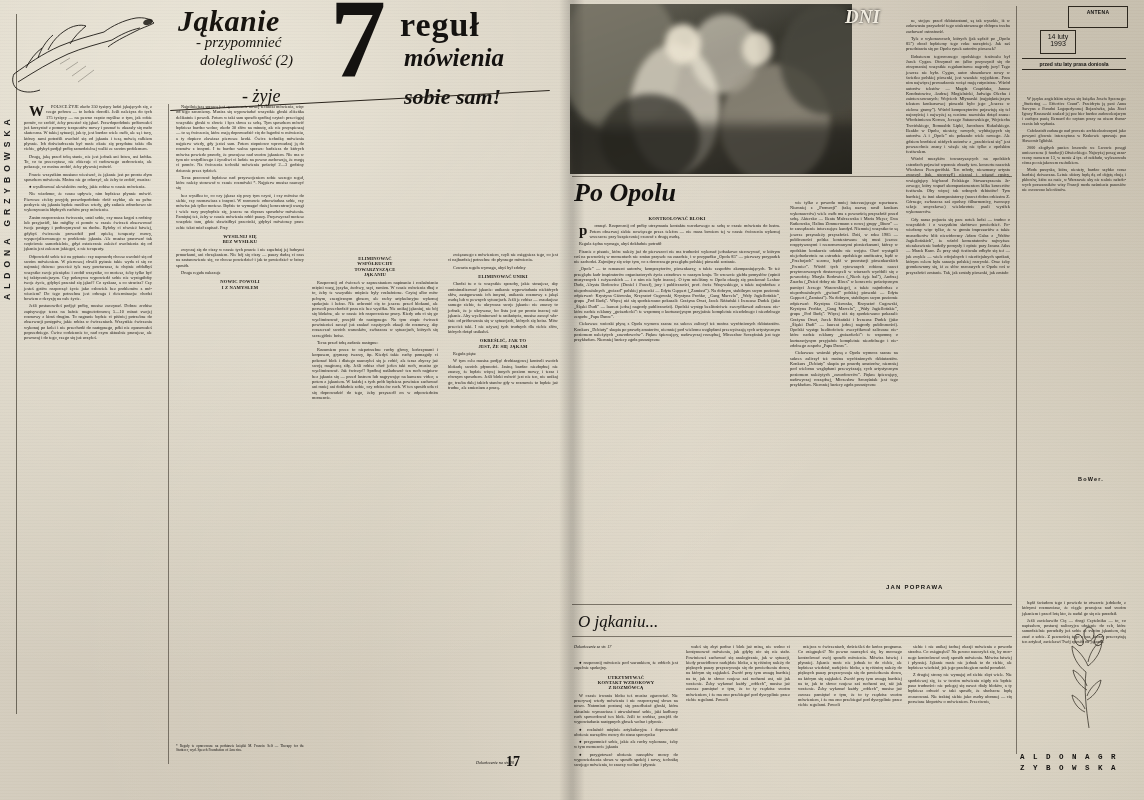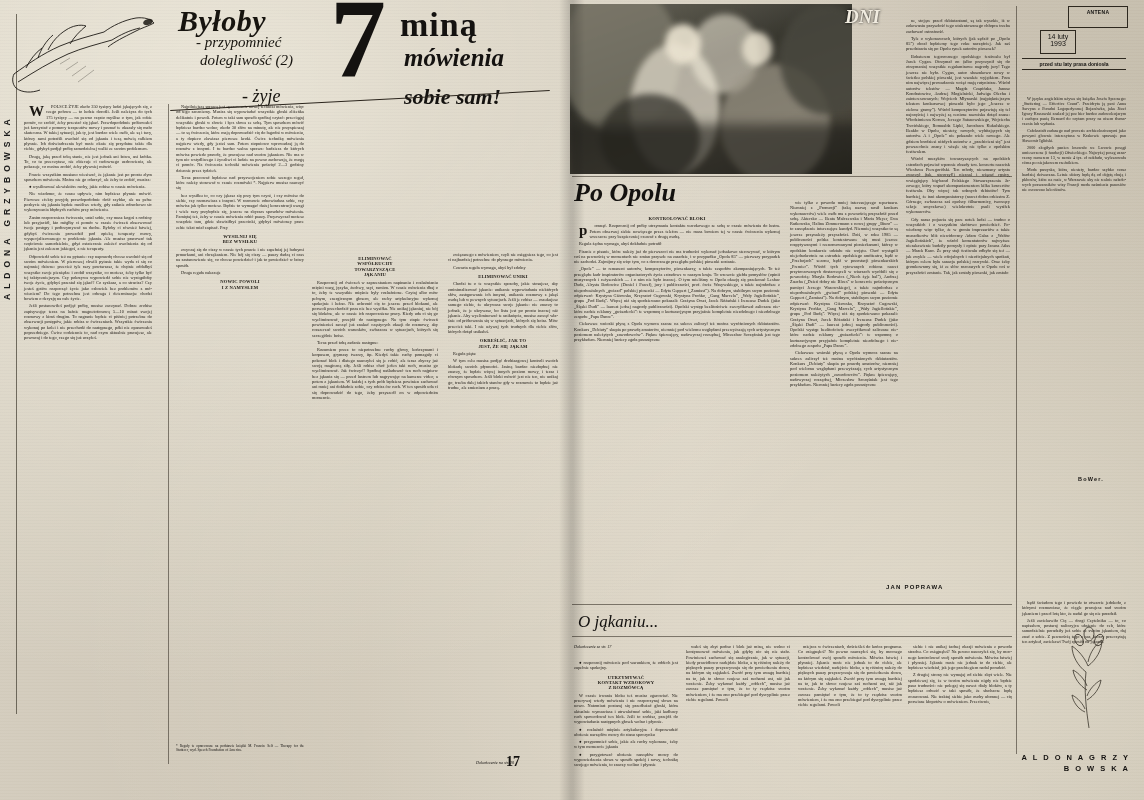--- a/index.html
+++ b/index.html
@@ -283,25 +283,25 @@
   }
   .sig {
     position: absolute;
     font-family: "Liberation Sans", sans-serif;
     font-weight: bold;
     font-size: 6px;
     letter-spacing: 1.2px;
   }
   .sig2 {
     position: absolute;
-    font-family: Liberation Sans, sans-serif;
+    font-family: Liberation Mono, monospace;
     font-weight: bold;
     font-size: 7.5px;
     letter-spacing: 2px;
-    text-align: right;
+    text-align: left;
     line-height: 11px;
   }
   .small-note {
     position: absolute;
     font-size: 3.5px;
     line-height: 4.3px;
     text-align: justify;
   }
   .flower {
     position: absolute;
@@ -333,26 +333,26 @@
         <path d="M6 72 C4 76 4 82 8 86 C14 91 24 91 32 88"></path>
       </g>
       <g fill="#1d1a15" opacity=".85">
         <ellipse cx="140" cy="20" rx="5" ry="3" transform="rotate(-18 140 20)"></ellipse>
       </g>
       <g stroke="#1d1a15" stroke-width="0.5" opacity=".6">
         <path d="M52 62 L62 56 M58 68 L70 60 M64 74 L78 64 M70 80 L86 68"></path>
       </g>
     </svg>
 
-    <div class="title-script jakanie">Byłoby</div>
+    <div class="title-script jakanie">Jąkanie</div>
     <div class="title-script klopot">- przypomnieć</div>
     <div class="title-script dolegl">dolegliwość (2)</div>
     <div class="title-script pomoz">- żyje</div>
     <div class="bigseven">7</div>
-    <div class="regul">miną</div>
+    <div class="regul">reguł</div>
     <div class="mowienia">mówienia</div>
     <div class="sobie">sobie sam!</div>
     <div class="rule-diag"></div>
 
     <div class="photo">
       <div class="blob" style="left:-10px;top:-20px;width:120px;height:150px;background:#7d7a6c;opacity:.8"></div>
       <div class="blob" style="left:60px;top:40px;width:90px;height:130px;background:#d9d3c4;opacity:.75"></div>
       <div class="blob" style="left:120px;top:10px;width:70px;height:80px;background:#efe9d8;opacity:.55"></div>
       <div class="blob" style="left:150px;top:60px;width:110px;height:120px;background:#9a9486;opacity:.7"></div>
       <div class="blob" style="left:210px;top:0px;width:90px;height:110px;background:#4b4a41;opacity:.85"></div>

